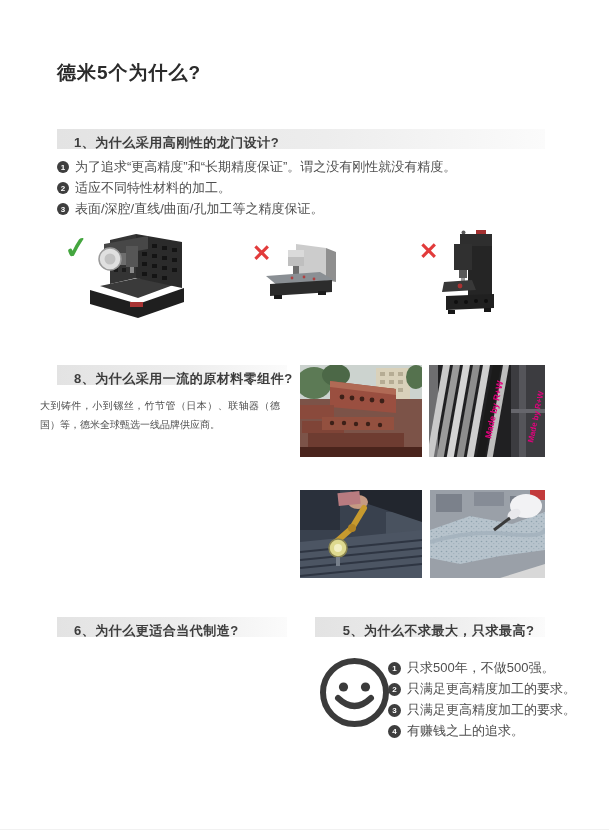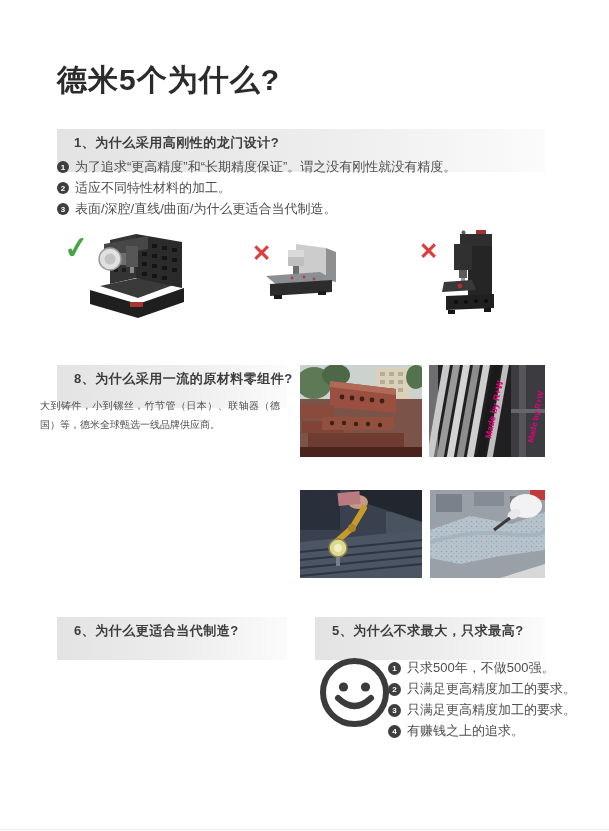--- a/index.html
+++ b/index.html
@@ -2,24 +2,24 @@
 <html><head>
 <meta charset="utf-8">
 <style>
   html,body{margin:0;padding:0;background:#ffffff;}
   #page{
     position:relative;width:609px;height:831px;background:#ffffff;overflow:hidden;
     font-family:"Liberation Sans",sans-serif;color:#4f4f4f;
   }
   .abs{position:absolute;}
   .page-title{
-    left:57px;top:60px;font-size:30px;font-weight:bold;color:#2b2b2b;letter-spacing:1px;
+    left:57px;top:60px;font-size:19px;font-weight:bold;color:#2b2b2b;letter-spacing:1px;
   }
   .sec-header{
-    height:43px;line-height:27px;padding-left:17px;box-sizing:border-box;
+    height:20px;line-height:27px;padding-left:17px;box-sizing:border-box;
     background:linear-gradient(90deg,#e3e3e3 0%,#ededed 55%,#fbfbfb 100%);
     font-size:13px;font-weight:bold;color:#3d3d3d;letter-spacing:0.5px;white-space:nowrap;
   }
   .bullet-row{display:flex;align-items:center;gap:6px;height:14px;}
   .badge{
     width:12px;height:12px;min-width:12px;border-radius:50%;background:#3e3e3e;color:#ffffff;
     font-size:8px;font-weight:bold;display:flex;align-items:center;justify-content:center;
   }
   .badge.lg{width:13px;height:13px;min-width:13px;}
   .bullet-text{font-size:13px;color:#4f4f4f;white-space:nowrap;}
@@ -45,21 +45,21 @@
   <div class="abs bullet-row" style="left:57px;top:160px;">
     <span class="badge">1</span>
     <span class="bullet-text">为了追求“更高精度”和“长期精度保证”。谓之没有刚性就没有精度。</span>
   </div>
   <div class="abs bullet-row" style="left:57px;top:181px;">
     <span class="badge">2</span>
     <span class="bullet-text">适应不同特性材料的加工。</span>
   </div>
   <div class="abs bullet-row" style="left:57px;top:202px;">
     <span class="badge">3</span>
-    <span class="bullet-text">表面/深腔/直线/曲面/为什么更适合当代制造。</span>
+    <span class="bullet-text">表面/深腔/直线/曲面/孔加工等之精度保证。</span>
   </div>
 
   <span class="abs verdict ok" style="left:64px;top:233px;">✓</span>
   <div class="abs machine" style="left:86px;top:228px;width:102px;height:90px;">
     <svg viewBox="0 0 102 90" xmlns="http://www.w3.org/2000/svg">
       <polygon points="4,62 52,76 98,60 98,74 52,90 4,76" fill="#1f1f1f"></polygon>
       <polygon points="14,58 52,50 90,56 52,70" fill="#3a3a3a"></polygon>
       <polygon points="50,6 96,14 96,60 50,50" fill="#2b2b2b"></polygon>
       <g fill="#141414">
         <rect x="56" y="14" width="5" height="4"></rect>
@@ -252,21 +252,21 @@
       <polygon points="70,88 115,74 115,88" fill="#d8d8d8"></polygon>
       <rect x="100" y="0" width="15" height="10" fill="#c23b3c"></rect>
       <ellipse cx="96" cy="16" rx="16" ry="12" fill="#f2f2f4"></ellipse>
       <ellipse cx="84" cy="24" rx="7" ry="4.5" fill="#e8e8ec" transform="rotate(-30 84 24)"></ellipse>
       <line x1="80" y1="28" x2="64" y2="40" stroke="#3a3a3a" stroke-width="3"></line>
     </svg>
   </div>
 
   <div class="abs sec-header" style="left:57px;top:617px;width:230px;">6、为什么更适合当代制造?</div>
 
-  <div class="abs sec-header" style="left:315px;top:617px;width:230px;">5、为什么不求最大，只求最高?</div>
+  <div class="abs sec-header" style="left:315px;top:617px;width:230px;text-align:center;">5、为什么不求最大，只求最高?</div>
 
   <div class="abs" style="left:318px;top:656px;width:73px;height:73px;">
     <svg viewBox="0 0 73 73" xmlns="http://www.w3.org/2000/svg" style="display:block;width:100%;height:100%;">
       <circle cx="36.5" cy="36.5" r="31.5" fill="none" stroke="#3b3b3b" stroke-width="6"></circle>
       <circle cx="25.5" cy="31" r="4.6" fill="#3b3b3b"></circle>
       <circle cx="47.5" cy="31" r="4.6" fill="#3b3b3b"></circle>
       <path d="M20,42 Q36.5,58 53,42" fill="none" stroke="#3b3b3b" stroke-width="6" stroke-linecap="round"></path>
     </svg>
   </div>
 

